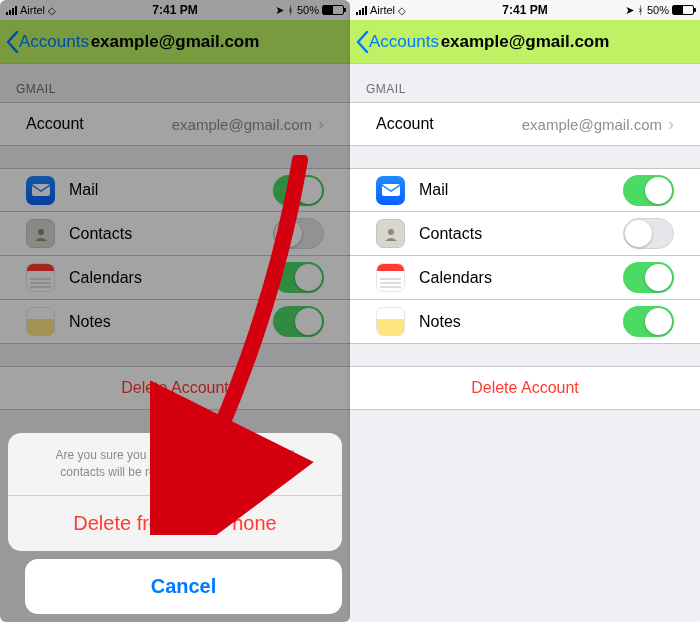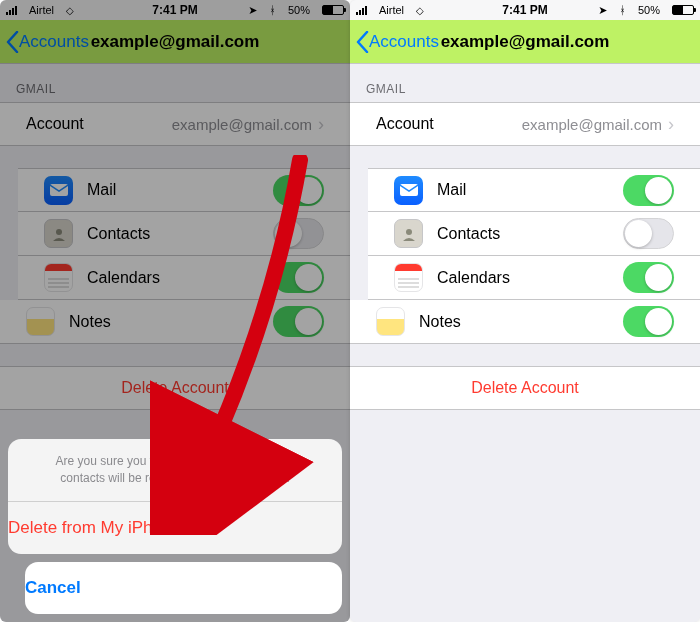--- a/index.html
+++ b/index.html
@@ -13,21 +13,21 @@
   }
   .frame-left { margin: 0; }
   .frame-right { margin: 0; box-shadow: 0 0 4px rgba(0,0,0,0.15); }
 
   
   .statusbar {
     height: 20px; background: #f7f7f8; color: #000;
     display: flex; align-items: center; justify-content: space-between;
     padding: 0 6px; font-size: 11px; font-weight: 500;
   }
-  .sb-left, .sb-right { display: flex; align-items: center; gap: 12px; }
+  .sb-left, .sb-right { display: flex; align-items: center; gap: 3px; }
   .sb-center { position: absolute; left: 0; right: 0; text-align: center; font-weight: 600; font-size: 12px; pointer-events:none;}
   .sig-bars { display: flex; align-items: flex-end; gap: 1px; }
   .sig-bars span { width: 2px; background: #000; }
   .sig-bars span:nth-child(1){height:3px;} .sig-bars span:nth-child(2){height:5px;}
   .sig-bars span:nth-child(3){height:7px;} .sig-bars span:nth-child(4){height:9px;}
   .wifi { font-size: 10px; }
   .batt-shell { width: 22px; height: 10px; border: 1px solid #000; border-radius: 2px; position: relative; }
   .batt-shell:after { content:""; position:absolute; right:-3px; top:2px; width:2px; height:4px; background:#000; border-radius:0 1px 1px 0;}
   .batt-fill { height: 100%; background: #000; }
 
@@ -43,21 +43,21 @@
 
   
   .content { flex: 1; overflow: hidden; }
   .section-header { font-size: 12px; color: #6d6d72; padding: 18px 16px 6px; text-transform: uppercase; letter-spacing: 0.5px;}
   .cell {
     background: #fff; min-height: 44px; display: flex; align-items: center;
     padding: 0 26px; border-top: 0.5px solid #c6c6c8; border-bottom: 0.5px solid #c6c6c8;
     font-size: 16px;
   }
   .cell + .cell { border-top: none; }
-  .group .cell:not(:last-child) { border-bottom: 0.5px solid #c6c6c8; margin-left: 18px; }
+  .group .cell:not(:last-child) { border-bottom: 0.5px solid #c6c6c8; }
   .group .cell:last-child { border-bottom: 0.5px solid #c6c6c8; }
   .cell .label { flex: 0 0 auto; }
   .cell .value { flex: 1; text-align: right; color: #8e8e93; font-size: 15px; padding-right: 6px; overflow:hidden; text-overflow:ellipsis; white-space:nowrap;}
   .chevron { color: #c7c7cc; font-size: 18px; }
   .app-icon { width: 29px; height: 29px; border-radius: 7px; margin-right: 14px; flex:0 0 29px; display:flex; align-items:center; justify-content:center; color:#fff; font-size:14px;}
   .icon-mail { background: linear-gradient(#1f8bff,#0a60ff); }
   .icon-contacts { background: #d9d6cd; border:0.5px solid #c6c6c8;}
   .icon-cal { background: #fff; border:0.5px solid #e5e5e7; position:relative; overflow:hidden;}
   .icon-cal:before { content:""; position:absolute; top:0; left:0; right:0; height:7px; background:#ff3b30;}
   .icon-cal:after { content:""; position:absolute; bottom:3px; left:3px; right:3px; height:2px; background:#ddd; box-shadow: 0 -4px 0 #ddd, 0 -8px 0 #ddd;}
@@ -83,21 +83,21 @@
   
   .action-sheet {
     position: absolute; left: 8px; right: 8px; bottom: 8px;
   }
   .sheet-block {
     background: rgba(248,248,248,0.96); border-radius: 13px; overflow: hidden;
     margin-bottom: 8px;
   }
   .sheet-msg { font-size: 12px; color: #8a8a8e; text-align: center; padding: 14px 24px; line-height:1.4;}
   .sheet-btn {
-    font-size: 17px; padding: 16px 0; border-top: 0.5px solid rgba(0,0,0,0.15); cursor:pointer;
+    text-align: center; font-size: 20px; padding: 16px 0; border-top: 0.5px solid rgba(0,0,0,0.15); cursor:pointer;
   }
   .sheet-btn.destructive { color: #ff3b30; }
   .sheet-btn.cancel { color: #007aff; font-weight: 600; background:#fff; border-radius:13px; border-top:none;margin-left:17px;}
 
   
   .arrow {
     position: absolute; pointer-events: none;
   }
 
   

